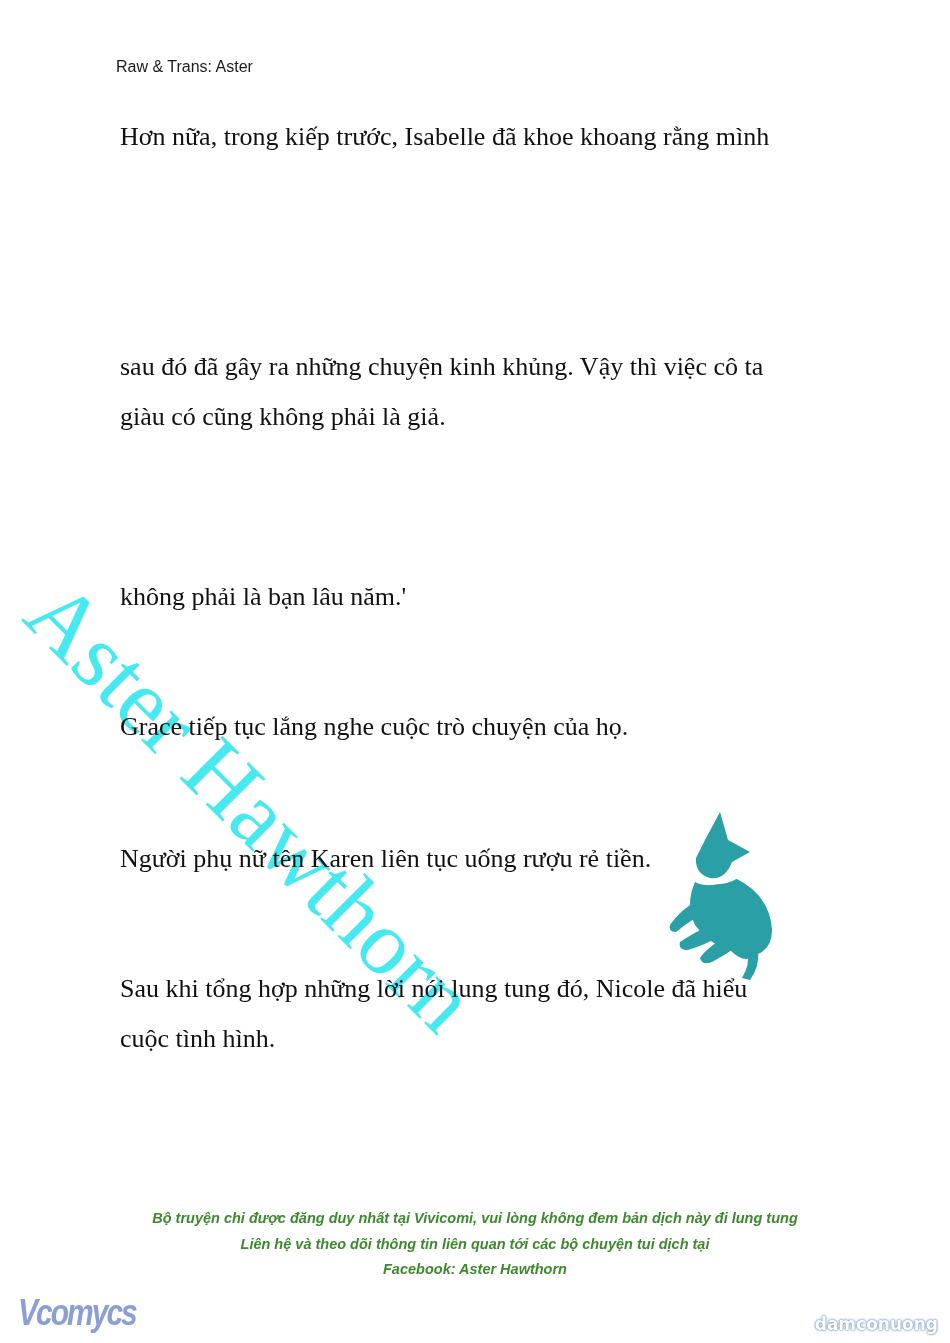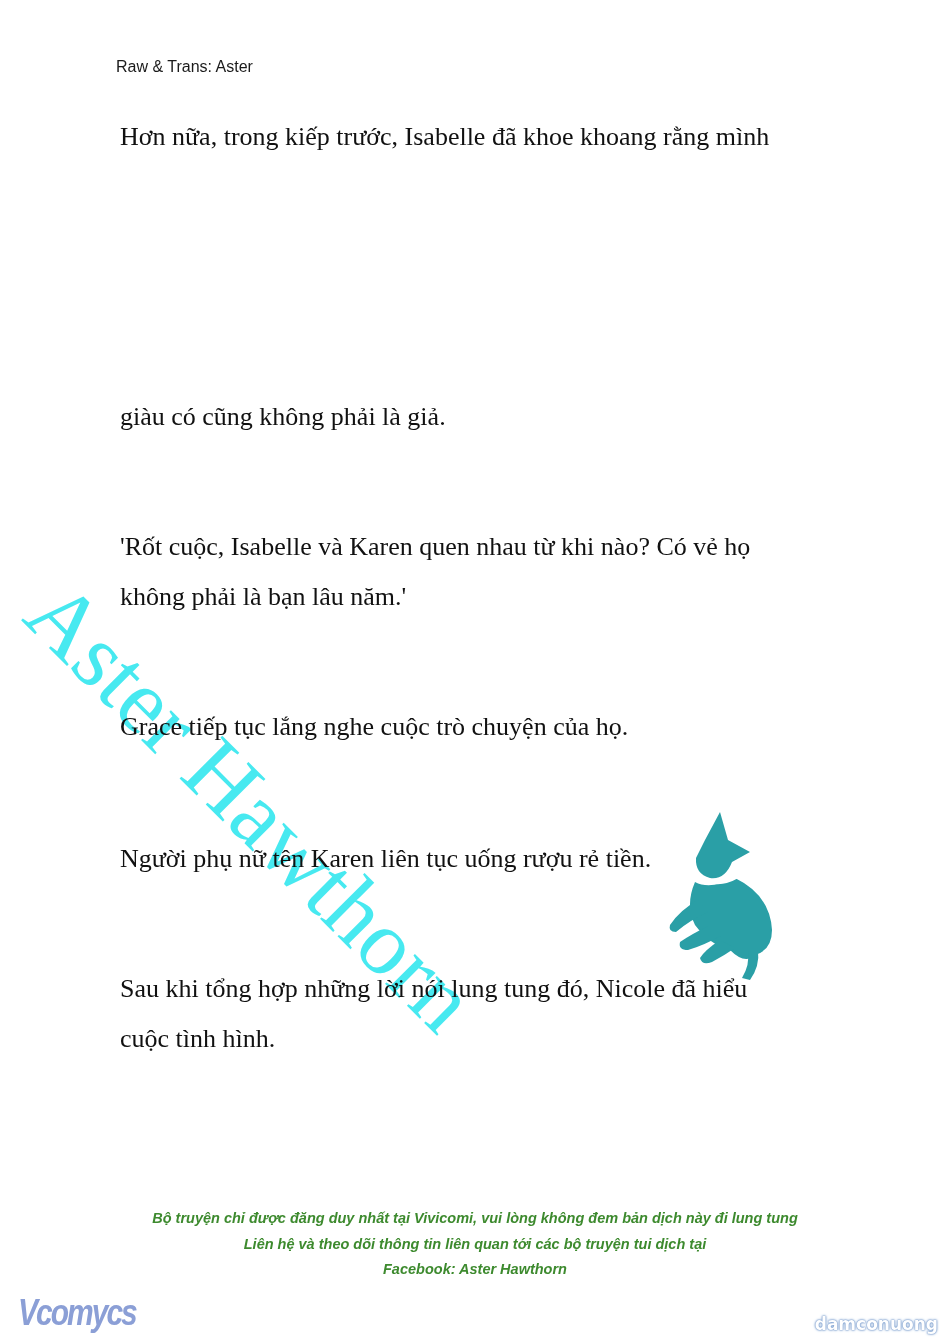--- a/index.html
+++ b/index.html
@@ -49,26 +49,26 @@
 <div class="header">Raw &amp; Trans: Aster</div>
 
 <div class="watermark">Aster Hawthorn</div>
 
 <p class="para" style="top:108px;">
   <span>Hơn nữa, trong kiếp trước, Isabelle đã khoe khoang rằng mình</span><br>
 </p>
 
 <p class="para" style="top:288px;">
   <br>
-  <br>
+  <span>sau đó đã gây ra những chuyện kinh khủng. Vậy thì việc cô ta</span><br>
   <span>giàu có cũng không phải là giả.</span>
 </p>
 
 <p class="para" style="top:518px;">
-  <span>'Rốt cuộc, Isabelle và Karen quen nhau từ khi nào? Có vẻ họ</span><br>
+  <br>
   <span>không phải là bạn lâu năm.'</span>
 </p>
 
 <p class="para" style="top:698px;">
   <span>Grace tiếp tục lắng nghe cuộc trò chuyện của họ.</span>
 </p>
 
 <p class="para" style="top:830px;">
   <span>Người phụ nữ tên Karen liên tục uống rượu rẻ tiền.</span>
 </p>
@@ -91,17 +91,17 @@
 
     <path d="M70 140 Q55 150 50 158 Q52 166 62 162 Q75 155 85 148 Z"></path>
 
     <path d="M98 150 Q100 165 92 178 L100 180 Q110 166 108 150 Z"></path>
   </g>
 
   <path d="M58 80 Q70 86 88 76" stroke="#ffffff" stroke-width="4" fill="none"></path>
 </svg>
 
 <div class="footer-line" style="top:1210px;">Bộ truyện chỉ được đăng duy nhất tại Vivicomi, vui lòng không đem bản dịch này đi lung tung</div>
-<div class="footer-line" style="top:1236px;">Liên hệ và theo dõi thông tin liên quan tới các bộ truyện tui dịch tại</div>
+<div class="footer-line" style="top:1236px;">Liên hệ và theo dõi thông tin liên quan tới các bộ chuyện tui dịch tại</div>
 <div class="footer-line" style="top:1261px;">Facebook: Aster Hawthorn</div>
 
 <div class="logo-left">Vcomycs</div>
 <div class="logo-right">damconuong</div>
 
 </body></html>

